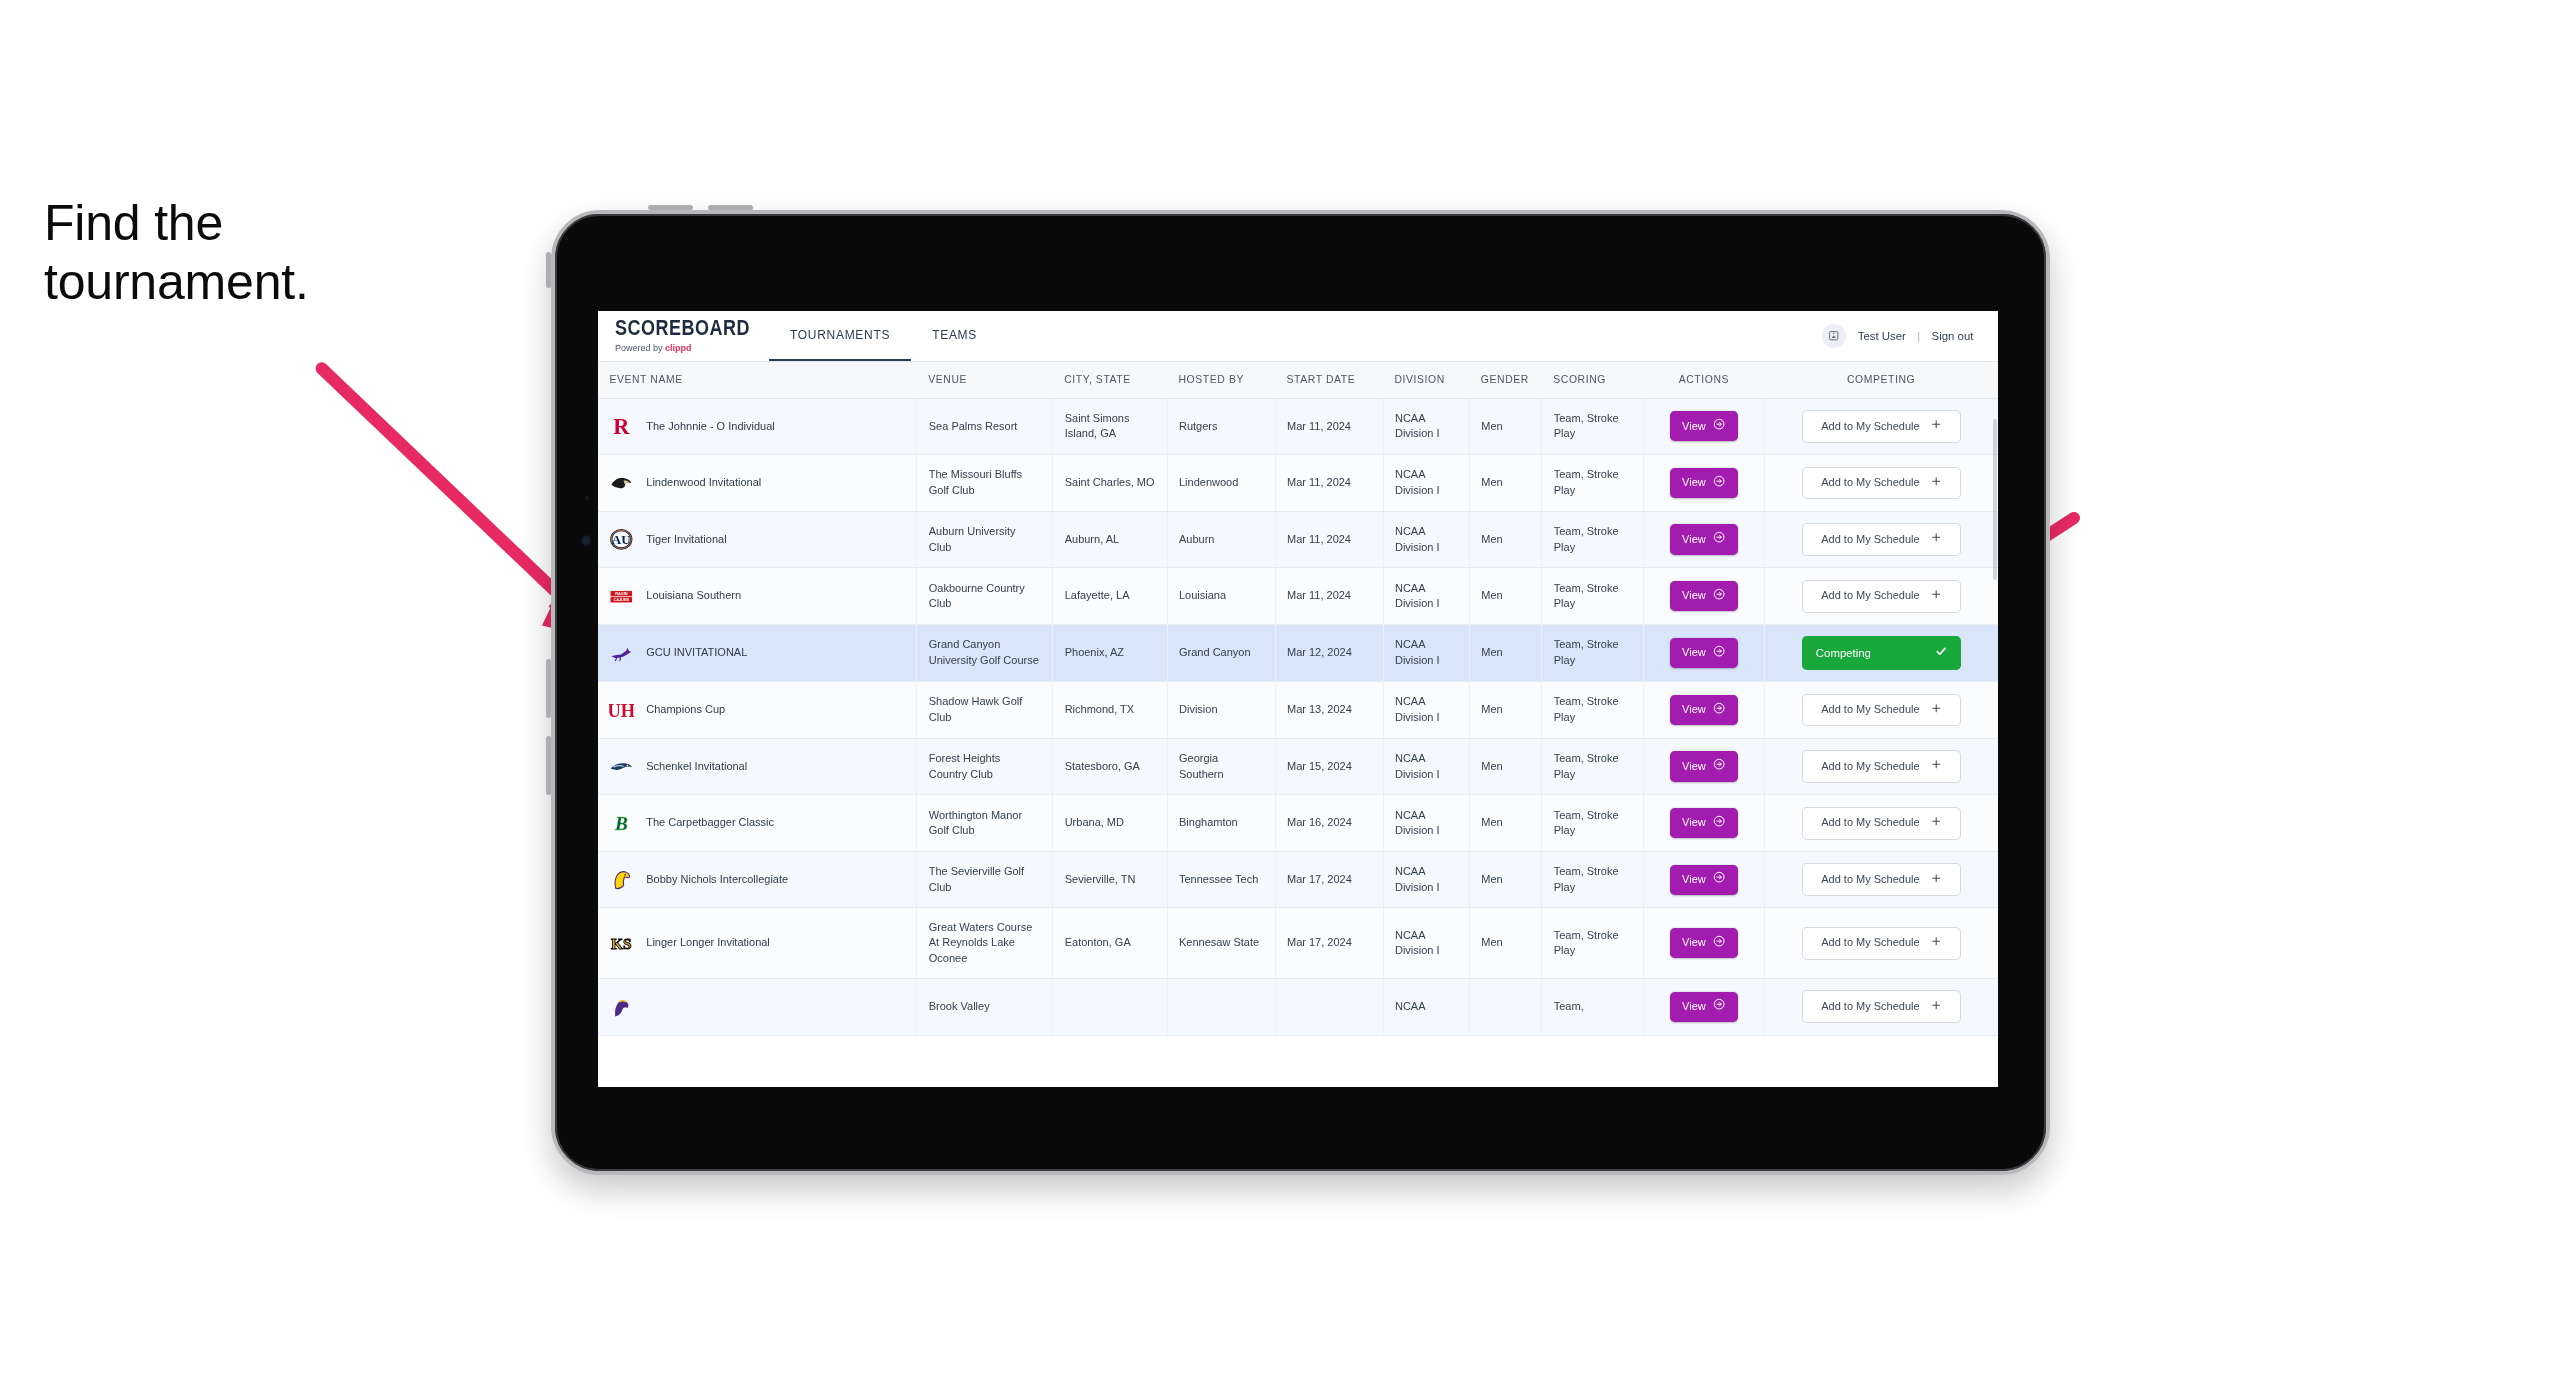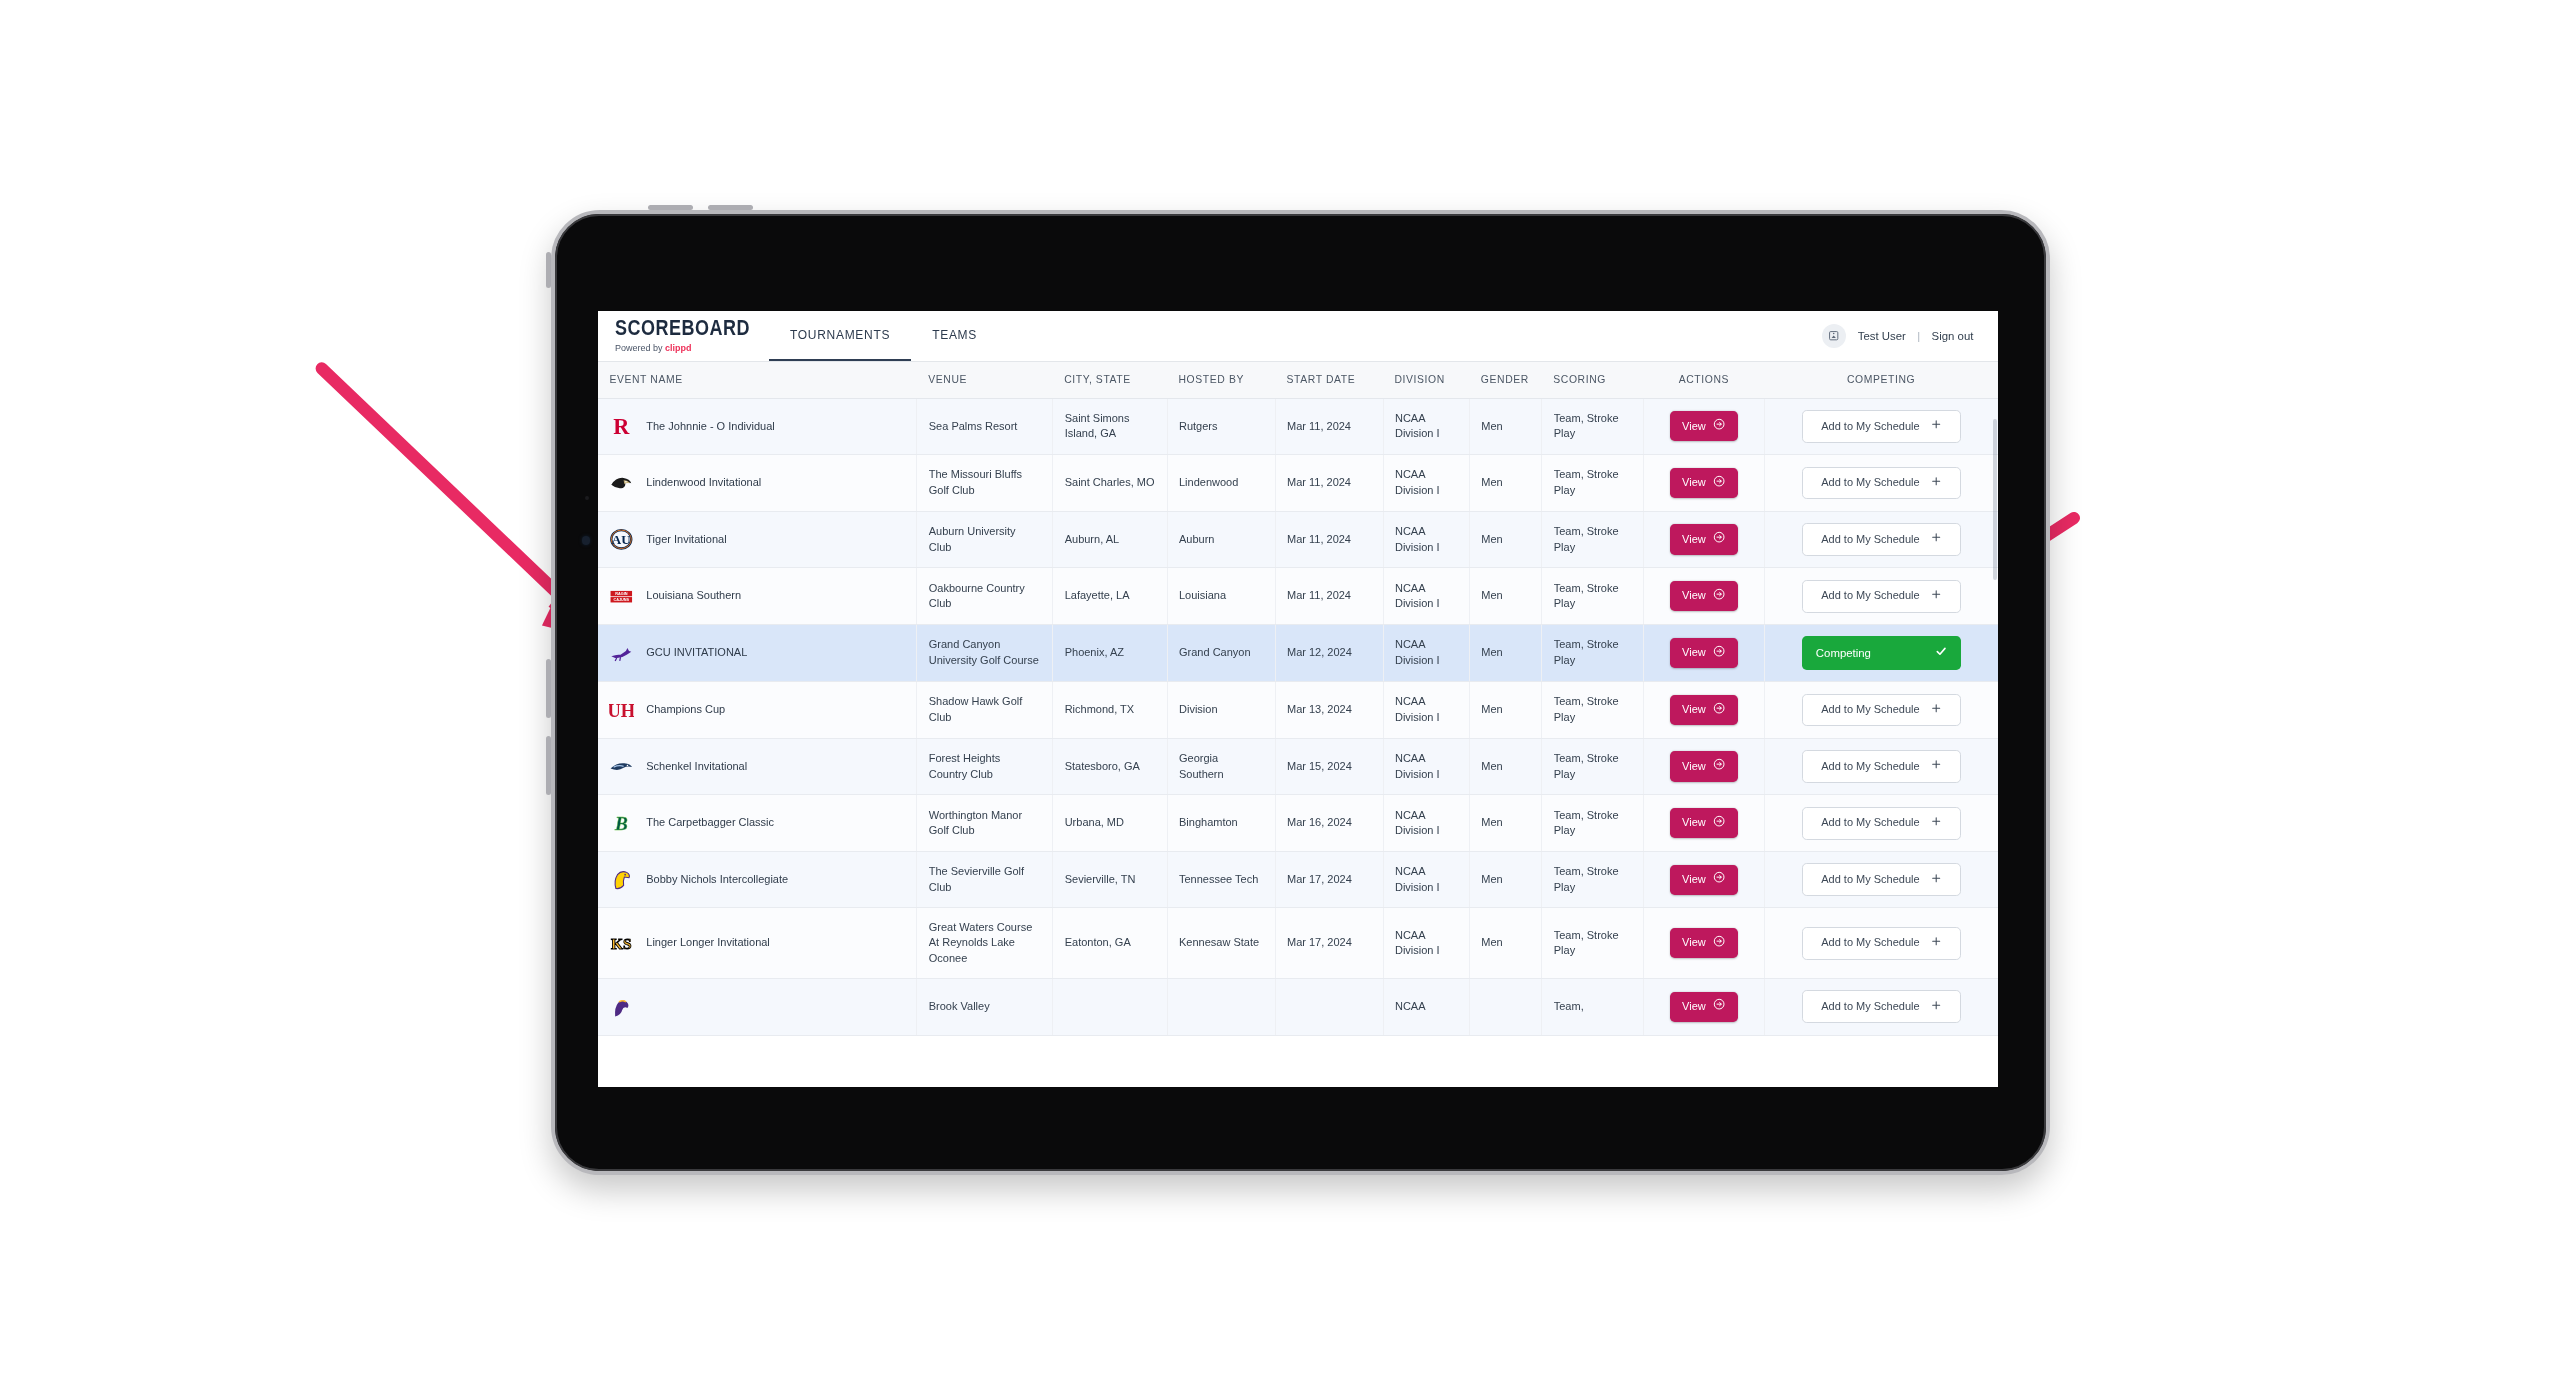--- a/index.html
+++ b/index.html
@@ -143,21 +143,21 @@
   tbody td:last-child { border-right: none; }
   tbody tr { background:#f5f8fd; }
   tbody tr.alt { background:#fbfcfe; }
   tbody tr.highlight { background:#d9e6f9; }
   .ev-cell { display:flex; align-items:center; gap: 12.3px; }
   .ev-name { color:#2f3b4a; }
   .logo { width: 24.6px; height: 24.6px; flex: 0 0 24.6px; display:block; }
 
   .btn-view {
     display:inline-flex; align-items:center; gap: 7.6px;
-    background:#be185d; color:#fff; border-radius: 4.7px;
+    background:#a21caf; color:#fff; border-radius: 4.7px;
     font-size: 11px; padding: 6.6px 12.3px; cursor:pointer;
     box-shadow: 0 0.9px 1.9px rgba(0,0,0,.25);
   }
   .btn-add {
     display:inline-flex; align-items:center; justify-content:center; gap: 11.4px;
     border:0.9px solid #d4d9e0; background:#fff; color:#3d4856;
     border-radius: 4.7px; font-size: 11px; padding: 7.6px 13.2px;
     cursor:pointer; white-space: nowrap; min-width: 159px;
   }
   .btn-competing {
@@ -173,20 +173,24 @@
     position:absolute; right: 0.9px; top: 57px;
     width: 3.8px; height: 161px; border-radius: 1.9px;
     background: rgba(120,130,150,.32);
   }
 </style>
 </head>
 <body>
 
 <div class="stage">
 
+  <div class="callout" id="callout-left">
+    <div>Find the</div>
+    <div>tournament.</div>
+  </div>
 
 
   <svg class="arrow-svg" id="arrow-left-svg" width="303" height="293" viewBox="0 0 320 310">
     <line x1="10" y1="10" x2="268" y2="256" stroke="#E82A63" stroke-width="13" stroke-linecap="round"></line>
     <polygon points="300,296 250,262 262,246" fill="#E82A63"></polygon>
     <polygon points="300,296 243,282 256,255" fill="#E82A63"></polygon>
   </svg>
 
   <svg class="arrow-svg" id="arrow-right-svg" width="237" height="161" viewBox="0 0 250 170">
     <line x1="232" y1="18" x2="72" y2="122" stroke="#E82A63" stroke-width="13" stroke-linecap="round"></line>

